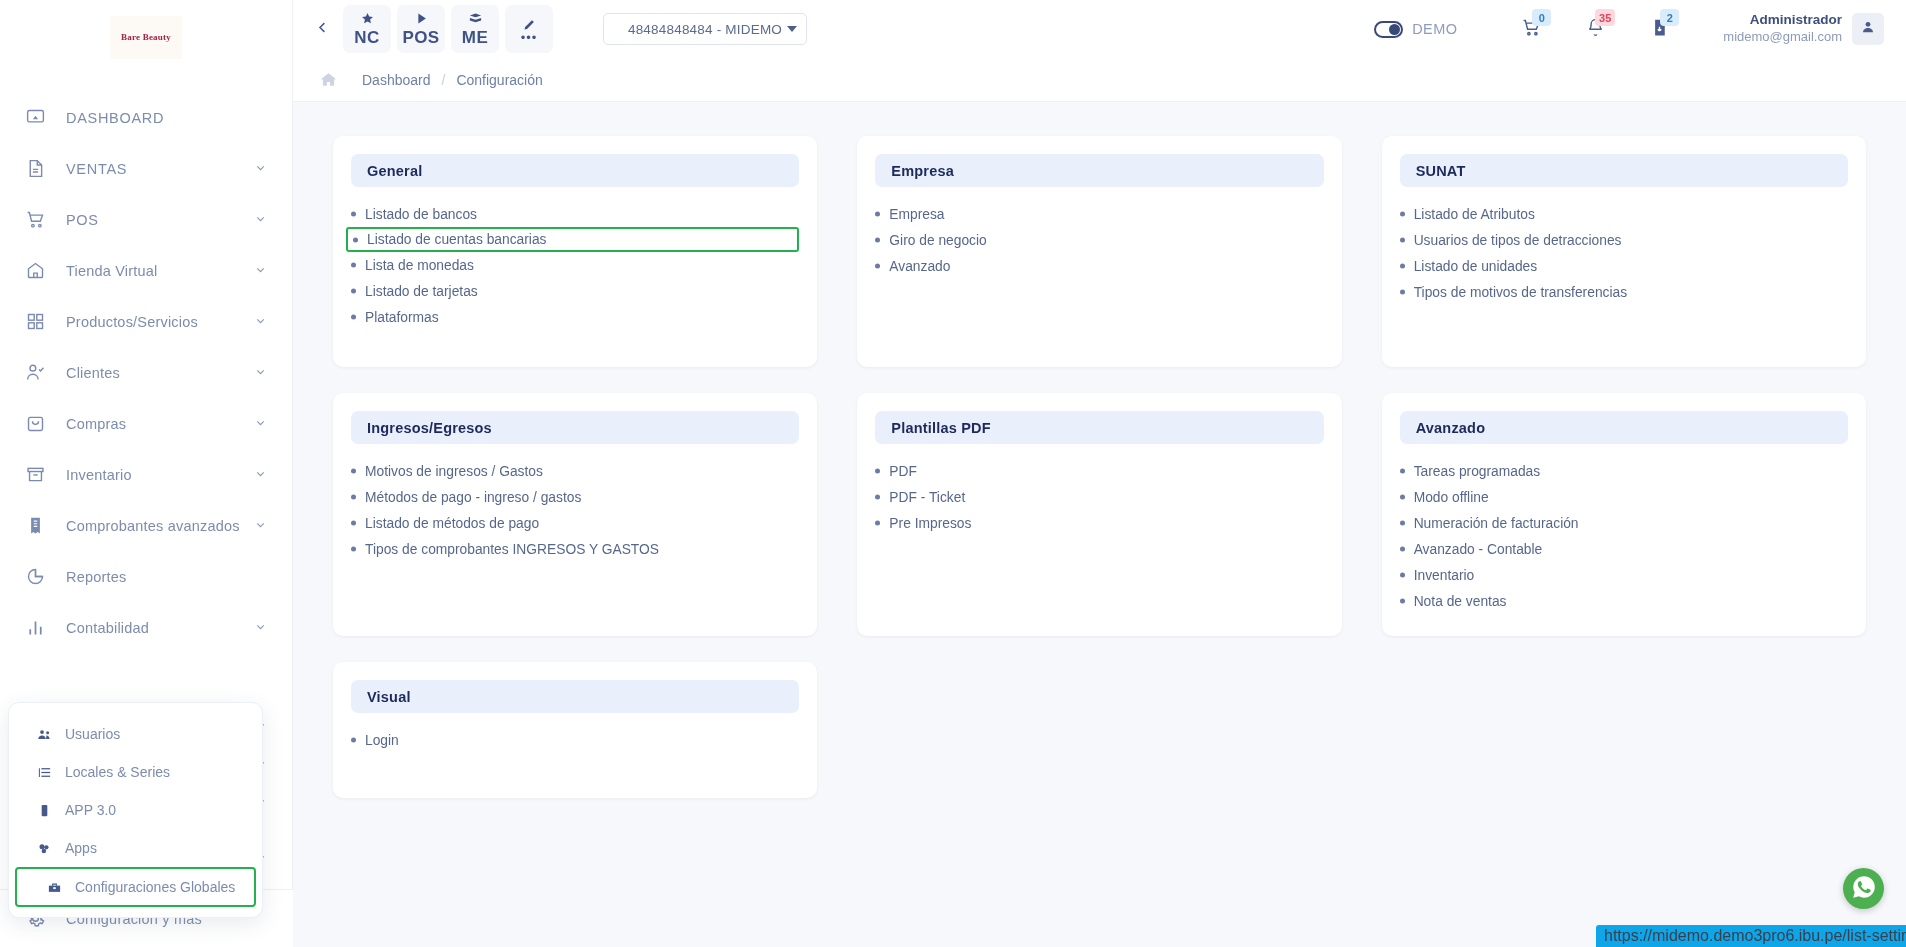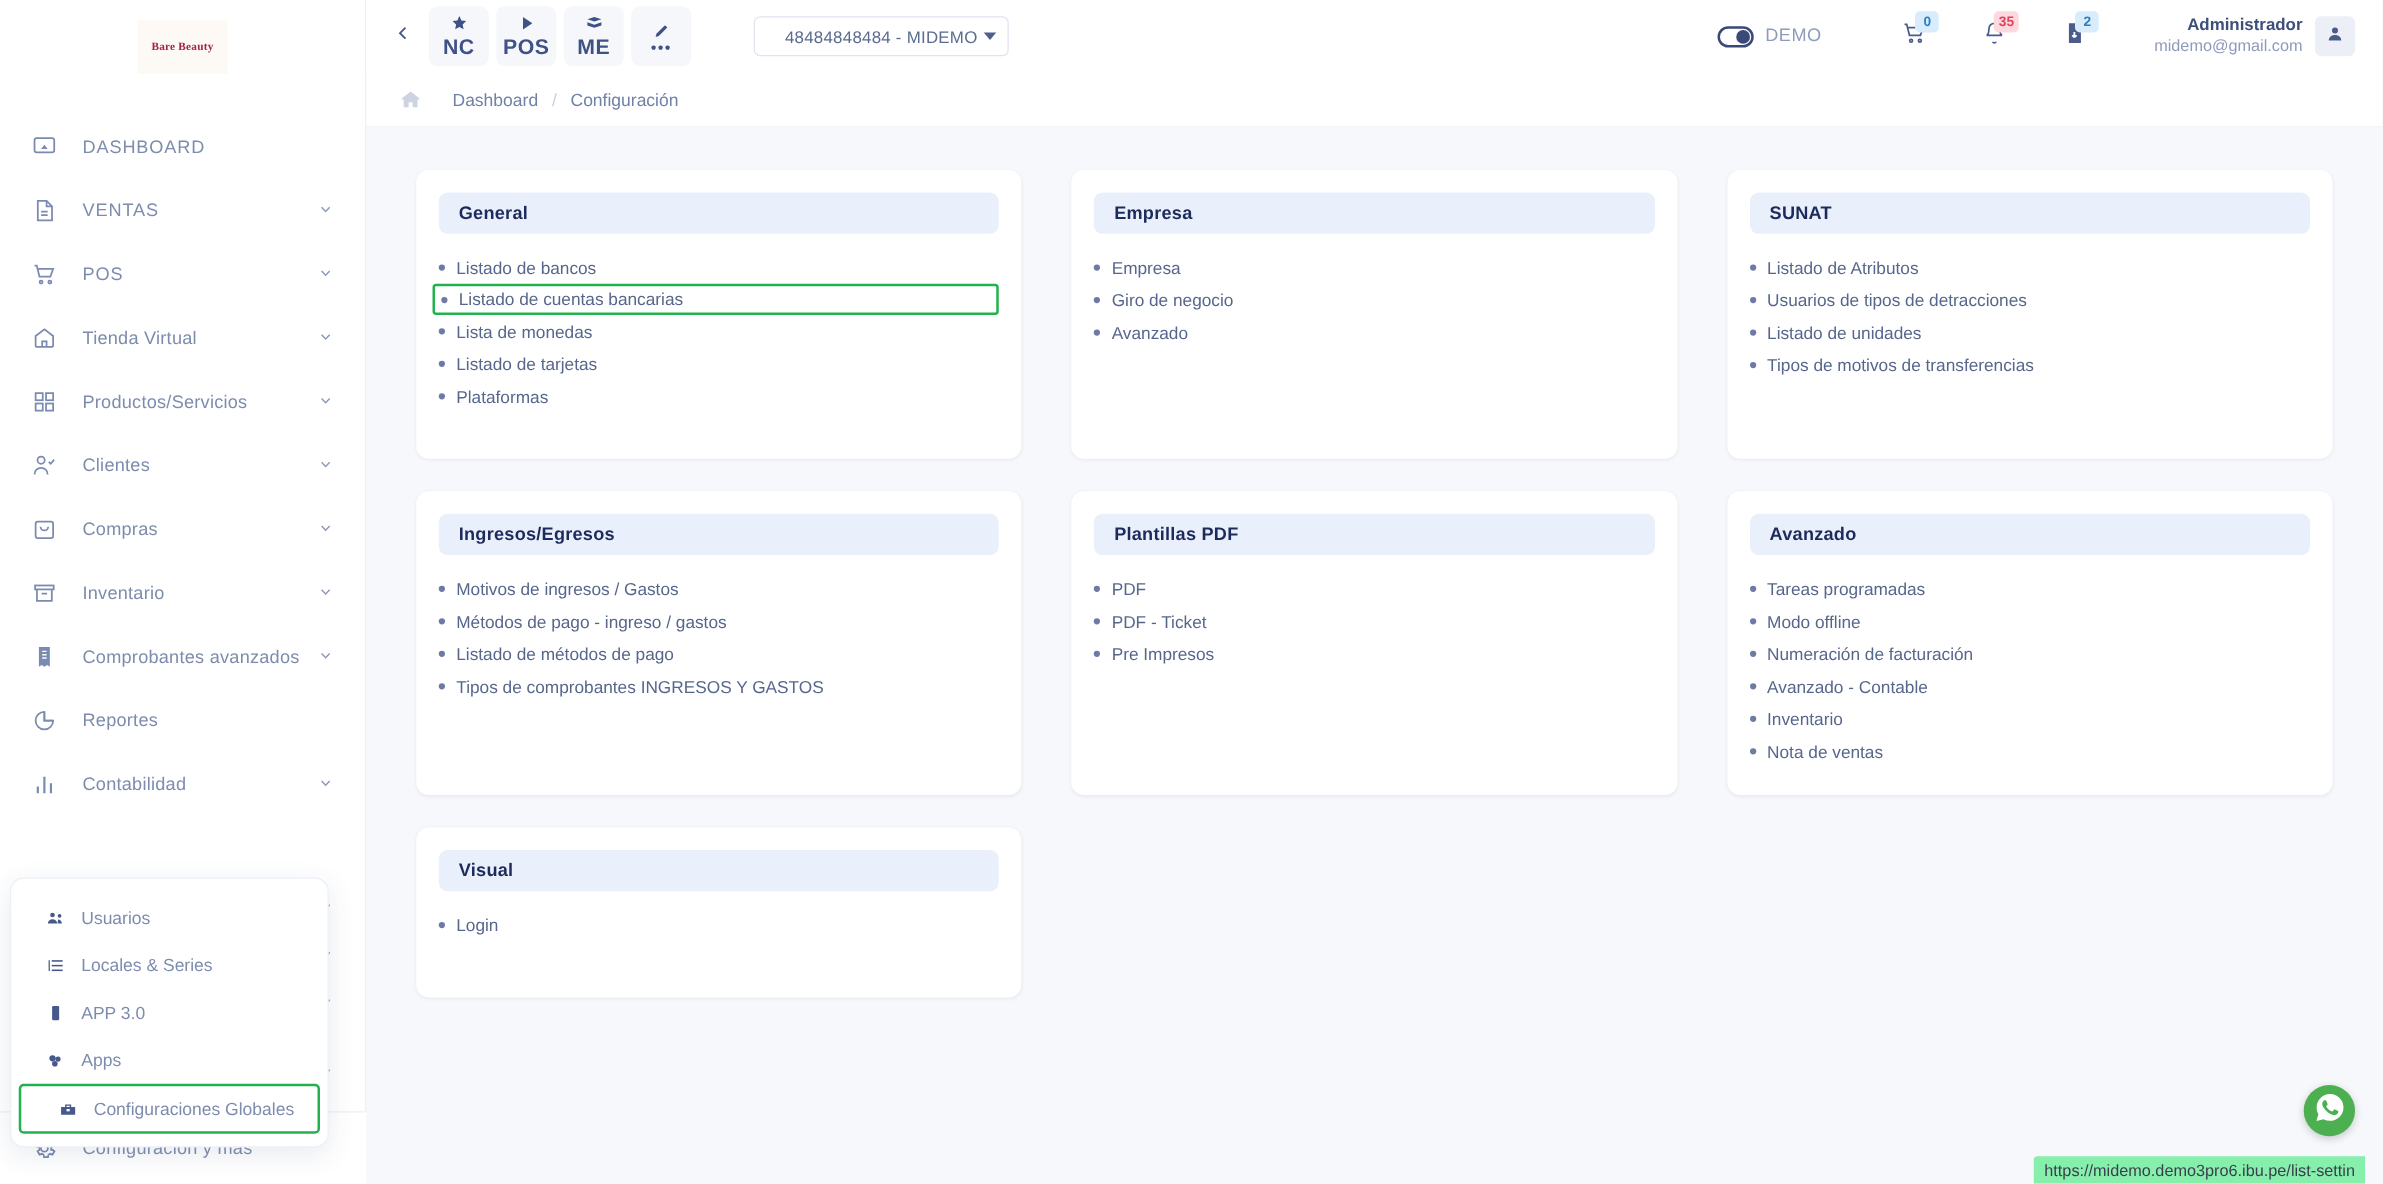--- a/index.html
+++ b/index.html
@@ -194,24 +194,24 @@
 
   
   .wa {
     position: absolute; right: 22px; bottom: 38px; width: 41px; height: 41px;
     border-radius: 50%; background: #4caf50; cursor: pointer;
     display: flex; align-items: center; justify-content: center;
     box-shadow: 0 2px 7px rgba(0,0,0,.20);
   }
   .wa svg { width: 26px; height: 26px; fill: #fff; }
   .statusbar {
-    position: absolute; right: 14px; bottom: 0; height: 22px;
-    background: #86efac; border-top-left-radius: 3px;
+    position: absolute; right: 0; bottom: 0; height: 22px;
+    background: #0ea5e9; border-top-left-radius: 3px;
     display: flex; align-items: center; padding: 0 8px;
-    font-size: 13px; color: #3a3f4b; font-family: "Liberation Sans", sans-serif;
+    font-size: 16px; color: #3a3f4b; font-family: "Liberation Sans", sans-serif;
     max-width: 310px; overflow: hidden; white-space: nowrap;
   }
 </style>
 </head>
 <body>
 
 <div class="app">
 
   <aside class="sidebar">
     <div class="brand">

